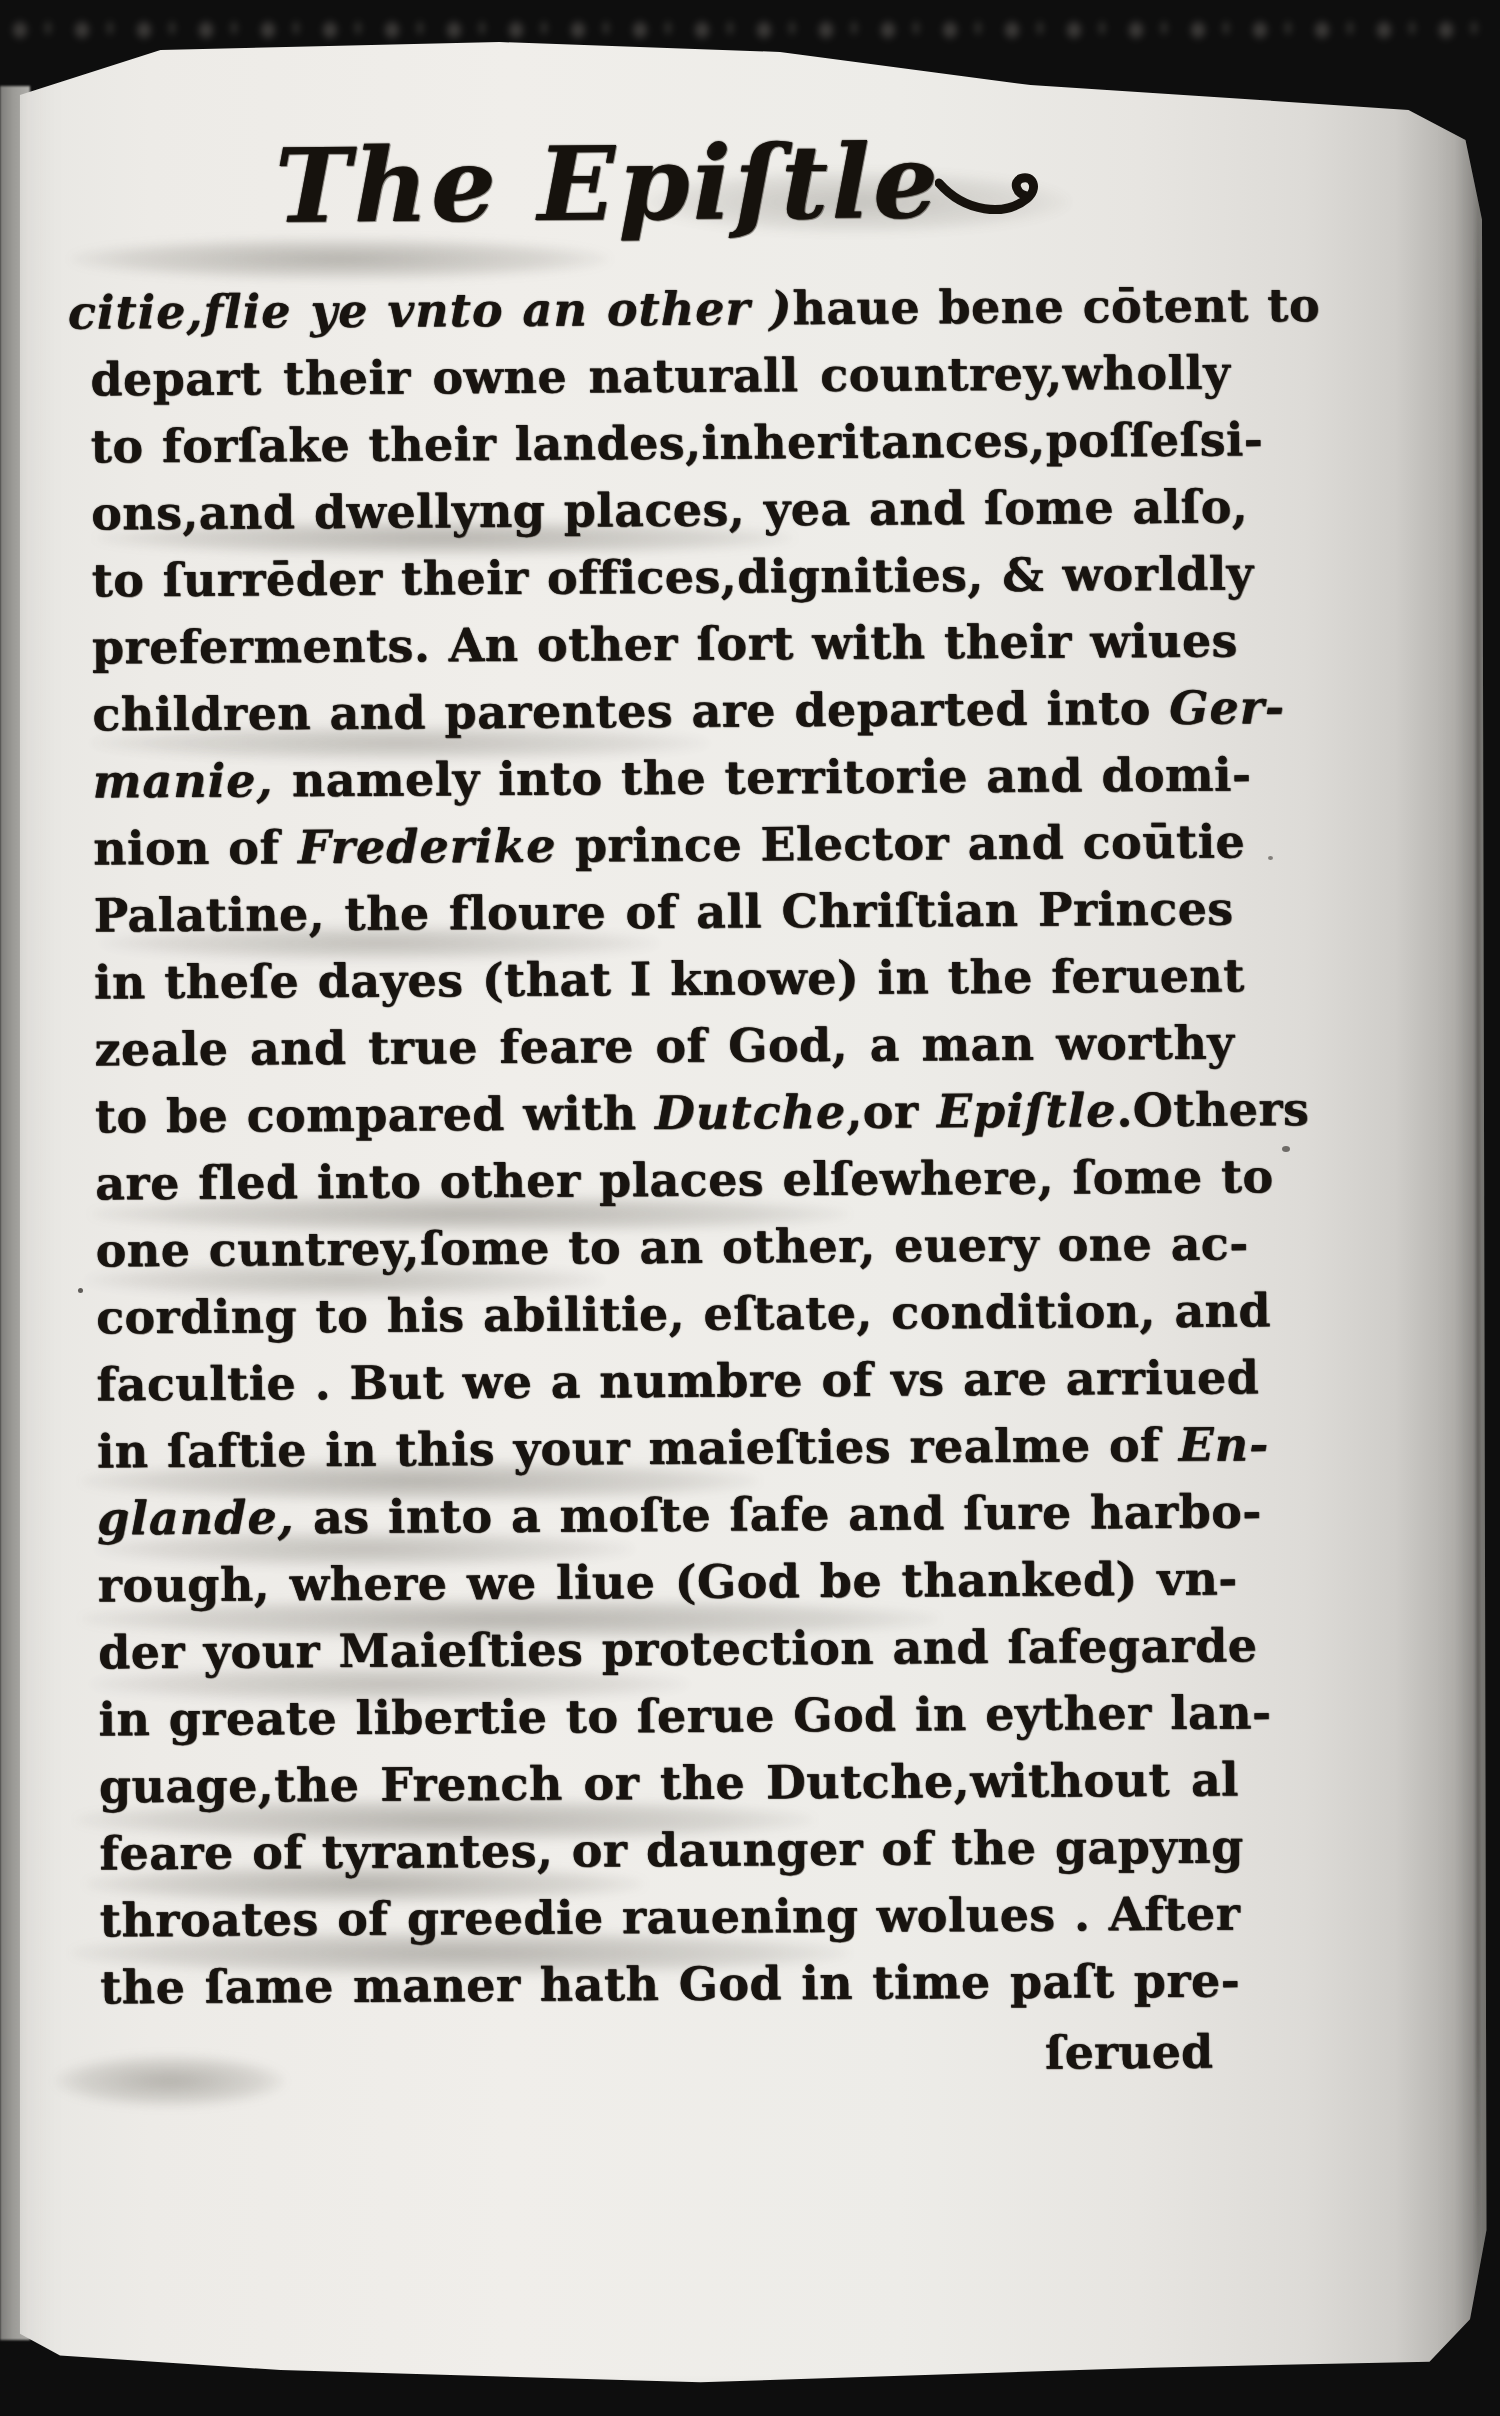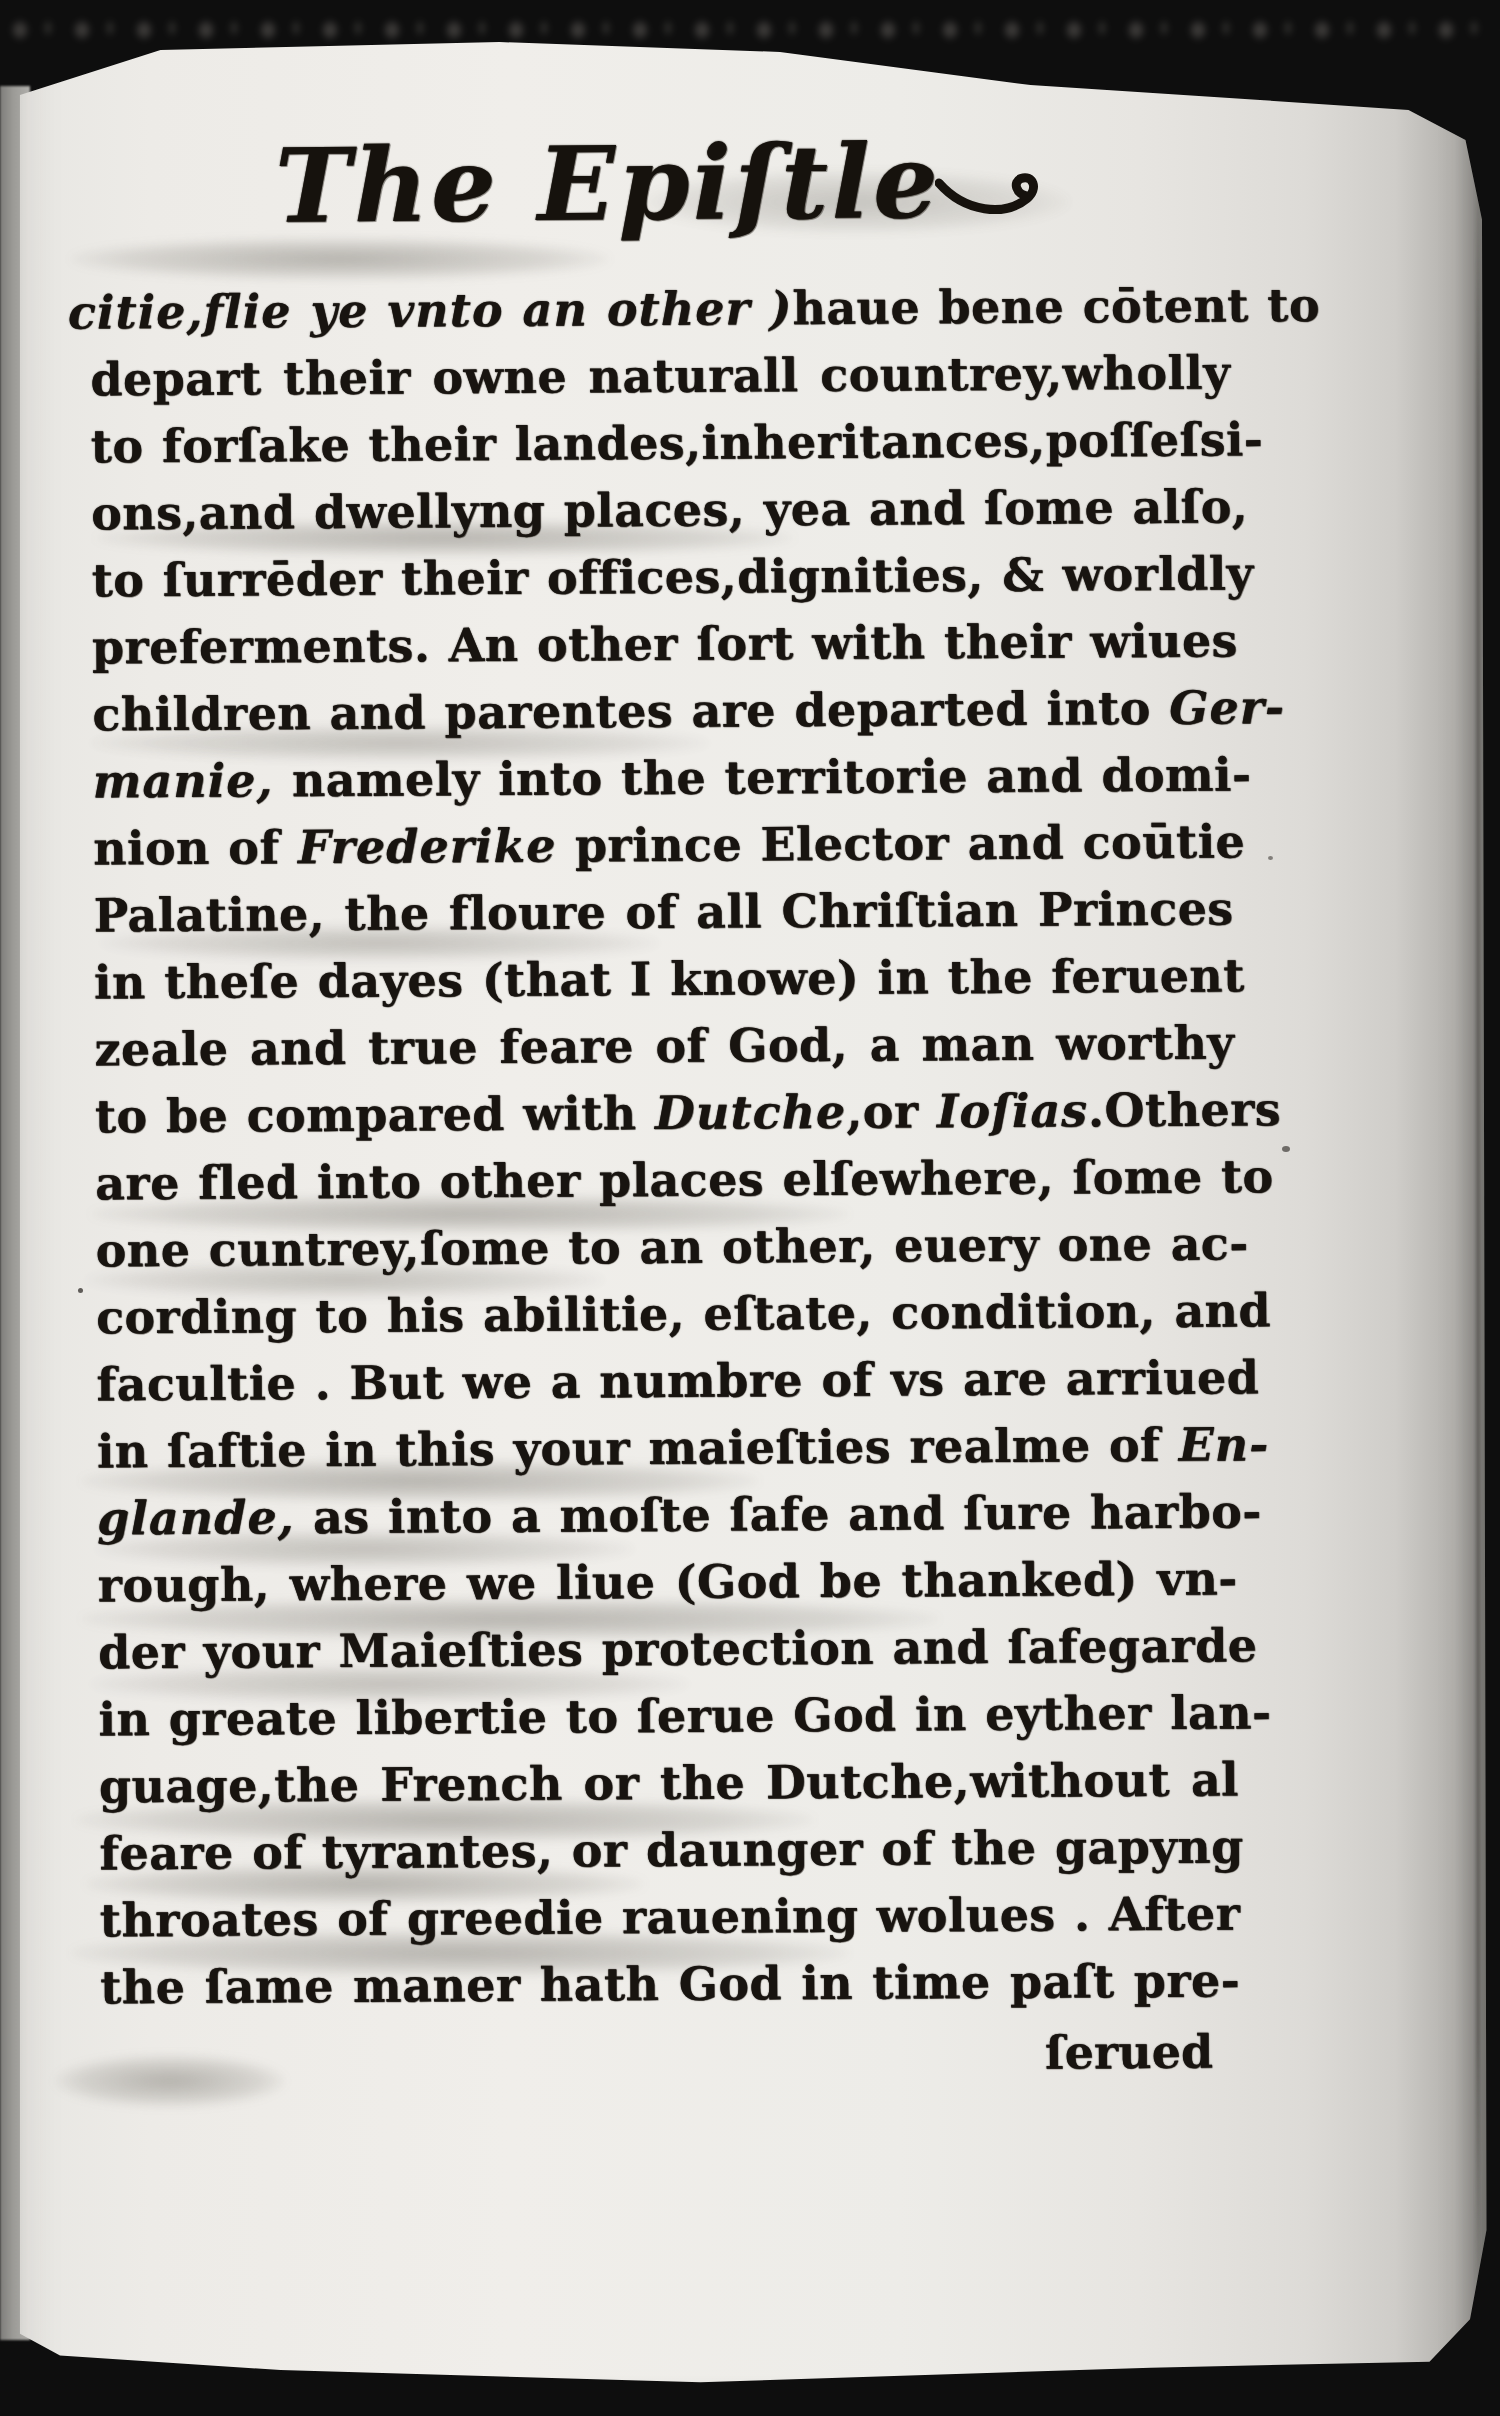--- a/index.html
+++ b/index.html
@@ -130,21 +130,21 @@
       <div class="line"><span class="seg">to forſake their landes,inheritances,poſſeſsi-</span></div>
       <div class="line"><span class="seg">ons,and dwellyng places, yea and ſome alſo,</span></div>
       <div class="line"><span class="seg">to ſurrēder their offices,dignities, &amp; worldly</span></div>
       <div class="line"><span class="seg">preferments. An other ſort with their wiues</span></div>
       <div class="line"><span class="seg">children and parentes are departed into </span><span class="seg italic">Ger-</span></div>
       <div class="line"><span class="seg italic">manie,</span><span class="seg"> namely into the territorie and domi-</span></div>
       <div class="line"><span class="seg">nion of </span><span class="seg italic">Frederike</span><span class="seg"> prince Elector and coūtie</span></div>
       <div class="line"><span class="seg">Palatine, the floure of all Chriſtian Princes</span></div>
       <div class="line"><span class="seg">in theſe dayes (that I knowe) in the feruent</span></div>
       <div class="line"><span class="seg">zeale and true feare of God, a man worthy</span></div>
-      <div class="line"><span class="seg">to be compared with </span><span class="seg italic">Dutche</span><span class="seg">,or </span><span class="seg italic">Ioſias</span><span class="seg">.Others</span></div>
+      <div class="line"><span class="seg">to be compared with </span><span class="seg italic">Dutche</span><span class="seg">,or </span><span class="seg italic">Epiſtle</span><span class="seg">.Others</span></div>
       <div class="line"><span class="seg">are fled into other places elſewhere, ſome to</span></div>
       <div class="line"><span class="seg">one cuntrey,ſome to an other, euery one ac-</span></div>
       <div class="line"><span class="seg">cording to his abilitie, eſtate, condition, and</span></div>
       <div class="line"><span class="seg">facultie . But we a numbre of vs are arriued</span></div>
       <div class="line"><span class="seg">in ſaftie in this your maieſties realme of </span><span class="seg italic">En-</span></div>
       <div class="line"><span class="seg italic">glande,</span><span class="seg"> as into a moſte ſafe and ſure harbo-</span></div>
       <div class="line"><span class="seg">rough, where we liue (God be thanked) vn-</span></div>
       <div class="line"><span class="seg">der your Maieſties protection and ſafegarde</span></div>
       <div class="line"><span class="seg">in greate libertie to ſerue God in eyther lan-</span></div>
       <div class="line"><span class="seg">guage,the French or the Dutche,without al</span></div>

